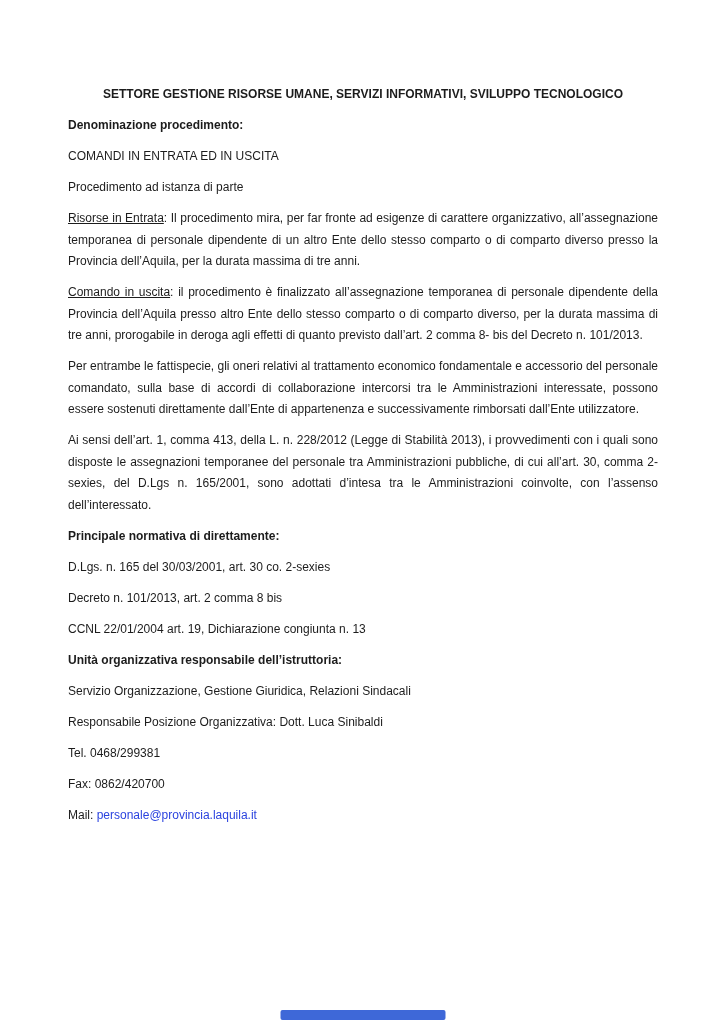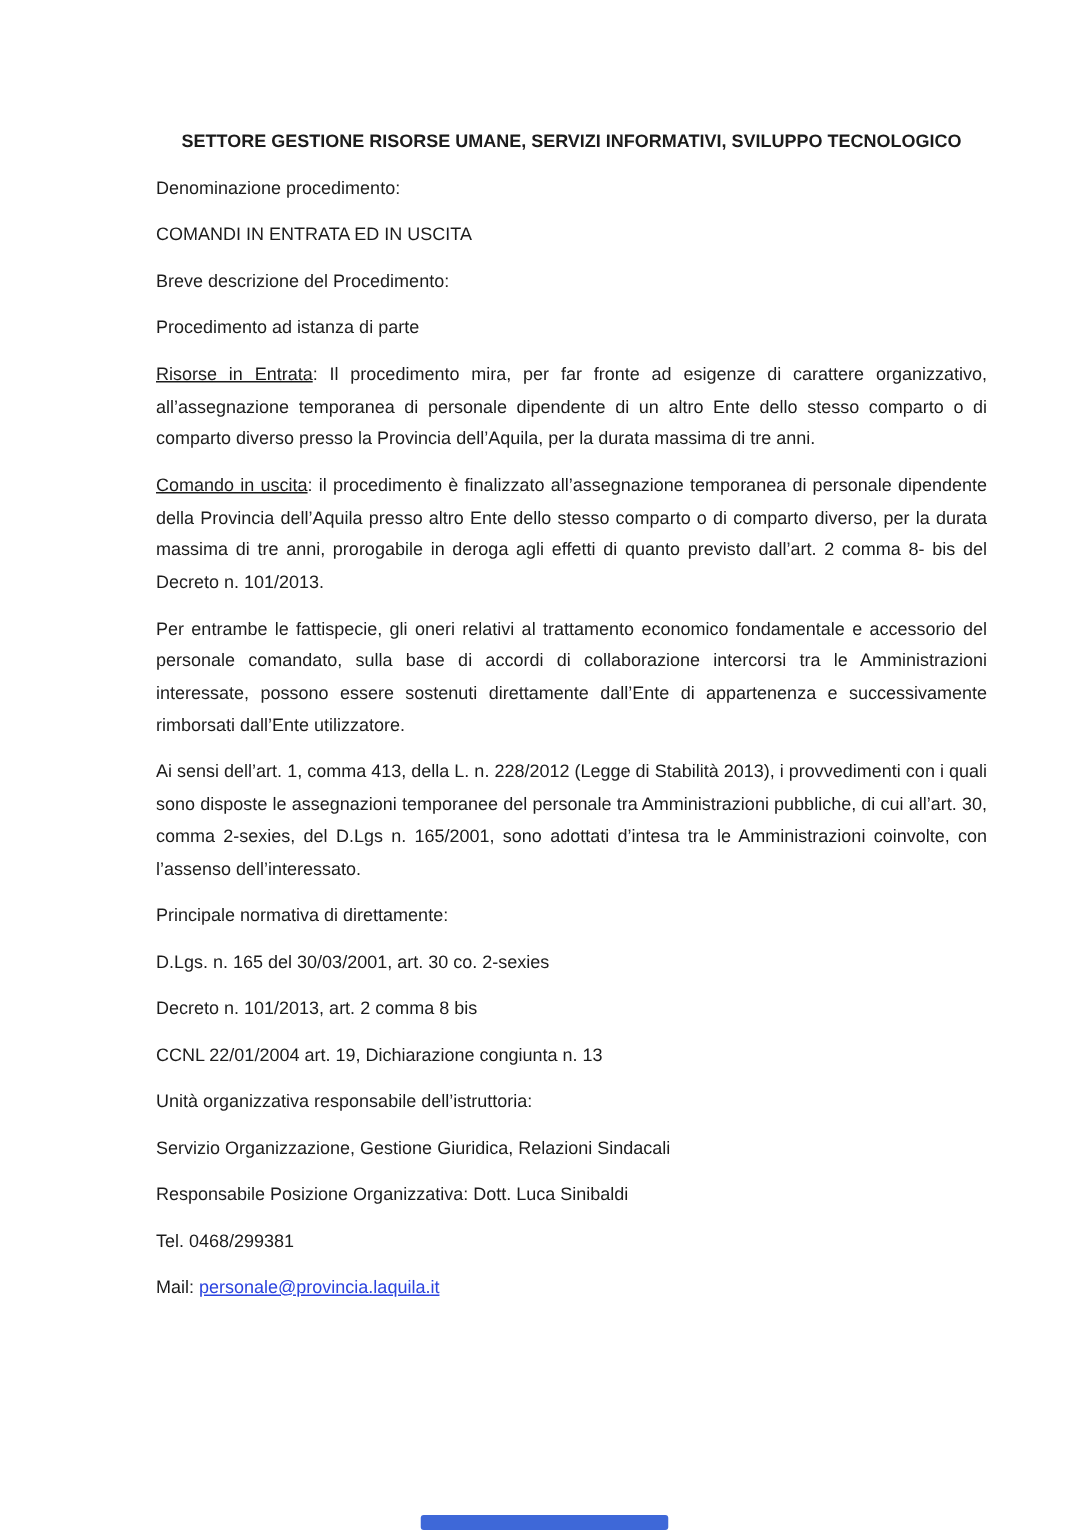--- a/index.html
+++ b/index.html
@@ -15,43 +15,42 @@
     font-family: "Liberation Sans", sans-serif;
     color: #1c1c1c;
   }
   .page {
     position: absolute;
     top: 0; left: 0;
     width: 725px;
     height: 1024px;
     background: #ffffff;
     box-sizing: border-box;
-    padding: 84px 67px 0 104px;
+    padding: 84px 67px 0 68px;
   }
   .doc-title {
     font-size: 12px;
     font-weight: bold;
     text-align: center;
     line-height: 21.5px;
     margin: 0 0 9.5px 0;
   }
   p.doc-par {
     font-size: 12px;
     line-height: 21.5px;
     margin: 0 0 9.5px 0;
     text-align: justify;
   }
   p.doc-par.single {
     text-align: left;
   }
-  .bold { font-weight: normal; }
+  .bold { font-weight: bold; }
   .lead-underline { text-decoration: underline; }
   a.doc-link {
     color: #2b43df;
-    text-decoration: underline;
     cursor: pointer;
     margin-top: 16px;
   }
   .loading-bar {
     position: absolute;
     left: 50%;
     transform: translateX(-50%);
     bottom: 4px;
     width: 165px;
     height: 10px;
@@ -62,21 +61,20 @@
 <body style="background: rgb(255, 255, 255); color: rgb(28, 28, 28);">
 
 <div class="page">
 
   <h1 class="doc-title">SETTORE GESTIONE RISORSE UMANE, SERVIZI INFORMATIVI, SVILUPPO TECNOLOGICO</h1>
 
   <p class="doc-par single bold">Denominazione procedimento:</p>
 
   <p class="doc-par single">COMANDI IN ENTRATA ED IN USCITA</p>
 
-  <p class="doc-par single bold">Breve descrizione del Procedimento:</p>
 
   <p class="doc-par single">Procedimento ad istanza di parte</p>
 
   <p class="doc-par"><span class="lead-underline">Risorse in Entrata</span><span>: </span><span>Il procedimento mira, per far fronte ad esigenze di carattere organizzativo, all’assegnazione temporanea di personale dipendente di un altro Ente dello stesso comparto o di comparto diverso presso la Provincia dell’Aquila, per la durata massima di tre anni.</span></p>
 
   <p class="doc-par"><span class="lead-underline">Comando in uscita</span><span>: </span><span>il procedimento è finalizzato all’assegnazione temporanea di personale dipendente della Provincia dell’Aquila presso altro Ente dello stesso comparto o di comparto diverso, per la durata massima di tre anni, prorogabile in deroga agli effetti di quanto previsto dall’art. 2 comma 8- bis del Decreto n. 101/2013.</span></p>
 
   <p class="doc-par">Per entrambe le fattispecie, gli oneri relativi al trattamento economico fondamentale e accessorio del personale comandato, sulla base di accordi di collaborazione intercorsi tra le Amministrazioni interessate, possono essere sostenuti direttamente dall’Ente di appartenenza e successivamente rimborsati dall’Ente utilizzatore.</p>
 
   <p class="doc-par">Ai sensi dell’art. 1, comma 413, della L. n. 228/2012 (Legge di Stabilità 2013), i provvedimenti con i quali sono disposte le assegnazioni temporanee del personale tra Amministrazioni pubbliche, di cui all’art. 30, comma 2-sexies, del D.Lgs n. 165/2001, sono adottati d’intesa tra le Amministrazioni coinvolte, con l’assenso dell’interessato.</p>
@@ -91,19 +89,20 @@
 
   <p class="doc-par single bold">Unità organizzativa responsabile dell’istruttoria:</p>
 
   <p class="doc-par single">Servizio Organizzazione, Gestione Giuridica, Relazioni Sindacali</p>
 
 
   <p class="doc-par single">Responsabile Posizione Organizzativa: Dott. Luca Sinibaldi</p>
 
   <p class="doc-par single">Tel. 0468/299381</p>
 
+  <p class="doc-par single">Fax: 0862/420700</p>
 
   <p class="doc-par single"><span>Mail: </span><a class="doc-link" style="color: rgb(43, 67, 223);">personale@provincia.laquila.it</a></p>
 
 
 </div>
 
 <div class="loading-bar" style="background: rgb(62, 104, 216);"></div>
 
 </body></html>

